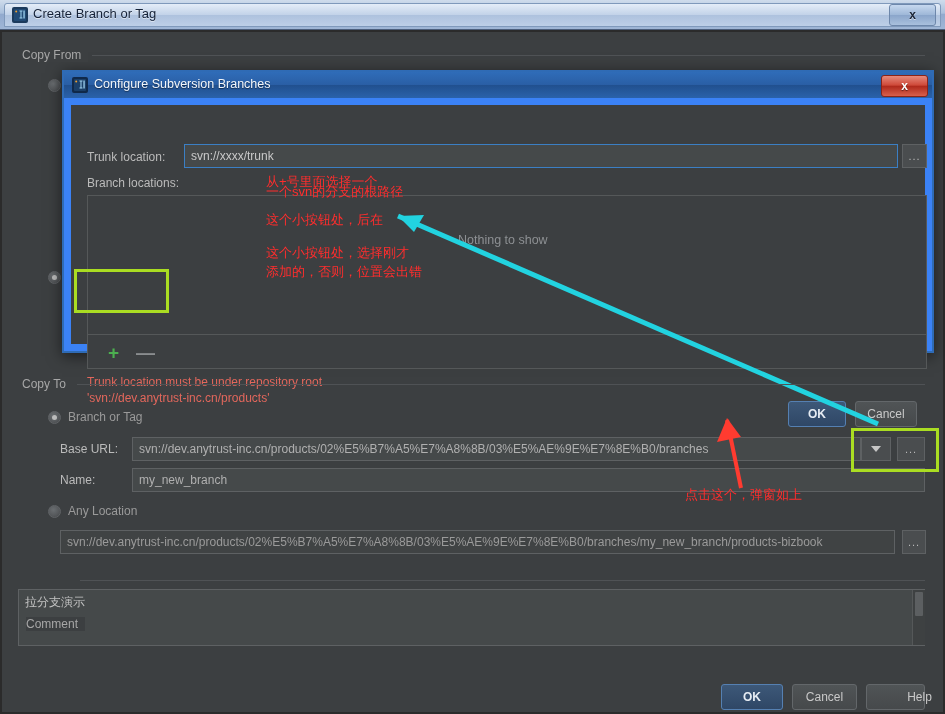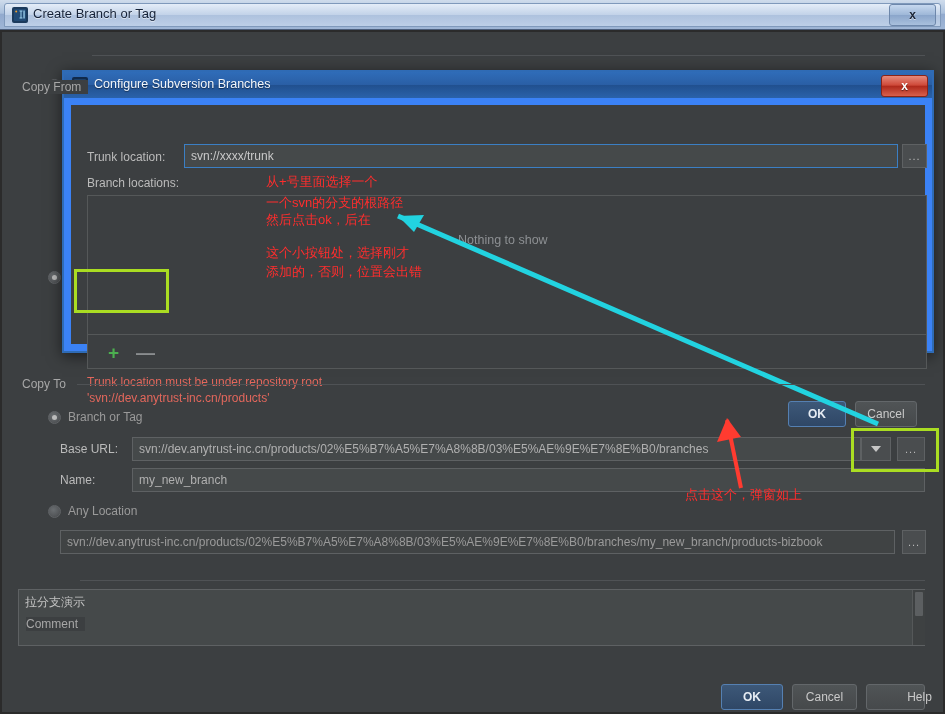--- a/index.html
+++ b/index.html
@@ -236,21 +236,21 @@
           <rect x="11.4" y="3.5" width="1.3" height="8" fill="#9fd2ef"></rect>
           <circle cx="4.2" cy="4.4" r="1" fill="#f0a030"></circle>
         </svg>
       </div>
       <div class="outer-title">Create Branch or Tag</div>
       <div class="close-btn-outer">x</div>
     </div>
 
     <div class="outer-body">
 
-      <div class="group-label" style="left:20px; top:16px;margin-top:32px;">Copy From</div>
+      <div class="group-label" style="left:20px; top:16px;">Copy From</div>
       <div class="group-rule" style="left:90px; top:23px; width:833px;"></div>
 
       <div class="radio" style="left:46px; top:47px;"></div>
       <div class="radio sel" style="left:46px; top:239px;"></div>
 
       <div class="group-label" style="left:20px; top:345px;">Copy To</div>
       <div class="group-rule" style="left:75px; top:352px; width:848px;"></div>
 
       <div class="radio sel" style="left:46px; top:379px;"></div>
       <div class="radio-label" style="left:66px; top:378px;">Branch or Tag</div>
@@ -320,22 +320,22 @@
 
       <div class="error-text" style="left:16px; top:285px;">'svn://dev.anytrust-inc.cn/products'</div>
       <div class="error-text" style="left:16px; top:269px;">Trunk location must be under repository root</div>
 
       <div class="btn default" style="left:717px; top:296px; width:58px;">OK</div>
       <div class="btn" style="left:784px; top:296px; width:62px;">Cancel</div>
     </div>
   </div>
 
   <div class="anno-red" style="left:266px; top:172px;">从+号里面选择一个</div>
-  <div class="anno-red" style="left:266px; top:193px;">一个svn的分支的根路径</div>
-  <div class="anno-red" style="left:266px; top:210px;">然后点击ok，后在</div>
+  <div class="anno-red" style="left:266px; top:182px;">一个svn的分支的根路径</div>
+  <div class="anno-red" style="left:266px; top:210px;">这个小按钮处，后在</div>
 
   <div class="anno-red" style="left:266px; top:243px;">这个小按钮处，选择刚才</div>
   <div class="anno-red" style="left:266px; top:262px;">添加的，否则，位置会出错</div>
 
   <div class="anno-red" style="left:685px; top:485px;">点击这个，弹窗如上</div>
 
   <div class="anno-box" style="left:74px; top:269px; width:95px; height:44px;"></div>
   <div class="anno-box" style="left:851px; top:428px; width:88px; height:44px;"></div>
 
   <svg class="anno-svg">

